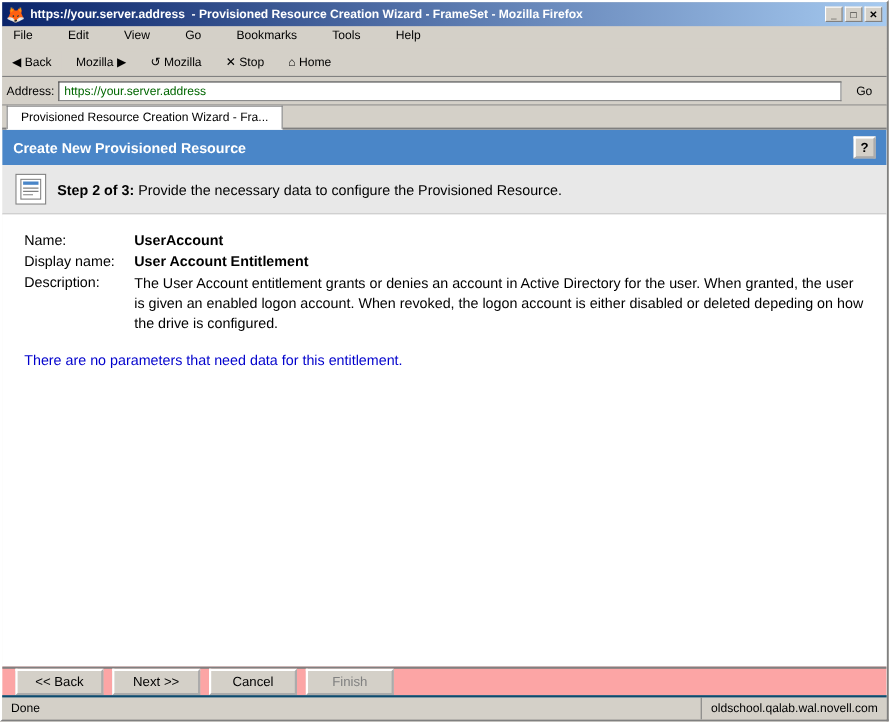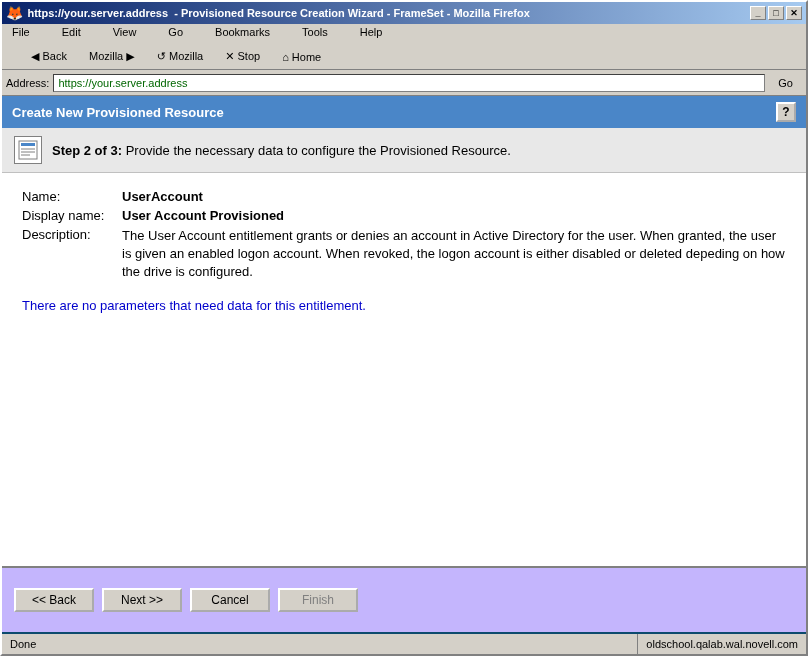--- a/index.html
+++ b/index.html
@@ -104,21 +104,21 @@
       padding: 0 4px;
       font-size: 11px;
       color: #006600;
     }
 
     .toolbar-bar {
       background: #d4d0c8;
       height: 26px;
       display: flex;
       align-items: center;
-      padding: 2px 20px;
+      padding: 2px 0;
       border-bottom: 1px solid #808080;
       gap: 4px;
     }
 
     .toolbar-btn {
       padding: 2px 8px;
       background: #d4d0c8;
       border: 1px solid transparent;
       font-size: 11px;
       cursor: pointer;
@@ -236,23 +236,23 @@
     }
 
     .no-params-msg {
       color: #0000cc;
       font-size: 13px;
       margin-top: 8px;
     }
 
     
     .wizard-footer {
-      background: #c4b5fd;
+      background: #fca5a5;
       border-top: 2px solid #808080;
-      padding: 20px 12px;
+      padding: 0 12px;
       display: flex;
       align-items: center;
       gap: 8px;
     }
 
     .footer-btn {
       min-width: 80px;
       height: 24px;
       padding: 0 12px;
       background: #d4d0c8;
@@ -359,20 +359,25 @@
     <button class="toolbar-btn">✕ Stop</button>
     <button class="toolbar-btn">⌂ Home</button>
   </div>
 
   <div class="address-bar">
     <span class="address-label">Address:</span>
     <input class="address-input" type="text" value="https://your.server.address" style="">
     <button class="toolbar-btn">Go</button>
   </div>
 
+  <div class="tab-bar">
+    <div class="tab active">
+      <span>Provisioned Resource Creation Wizard - Fra...</span>
+    </div>
+  </div>
 
   <div class="page-content">
 
     <div class="wizard-header">
       <span class="wizard-header-title">Create New Provisioned Resource</span>
       <div class="help-btn">?</div>
     </div>
 
     <div class="step-header">
       <div class="step-icon">
@@ -395,21 +400,21 @@
 
       <div class="info-table">
 
         <div class="info-row">
           <span class="info-label">Name:</span>
           <span class="info-value">UserAccount</span>
         </div>
 
         <div class="info-row">
           <span class="info-label">Display name:</span>
-          <span class="info-value">User Account Provisioned</span>
+          <span class="info-value">User Account Entitlement</span>
         </div>
 
         <div class="info-row">
           <span class="info-label">Description:</span>
           <span class="info-value description">The User Account entitlement grants or denies an account in Active Directory for the user. When granted, the user is given an enabled logon account. When revoked, the logon account is either disabled or deleted depeding on how the drive is configured.</span>
         </div>
 
       </div>
 
       <div class="no-params-msg">There are no parameters that need data for this entitlement.</div>

